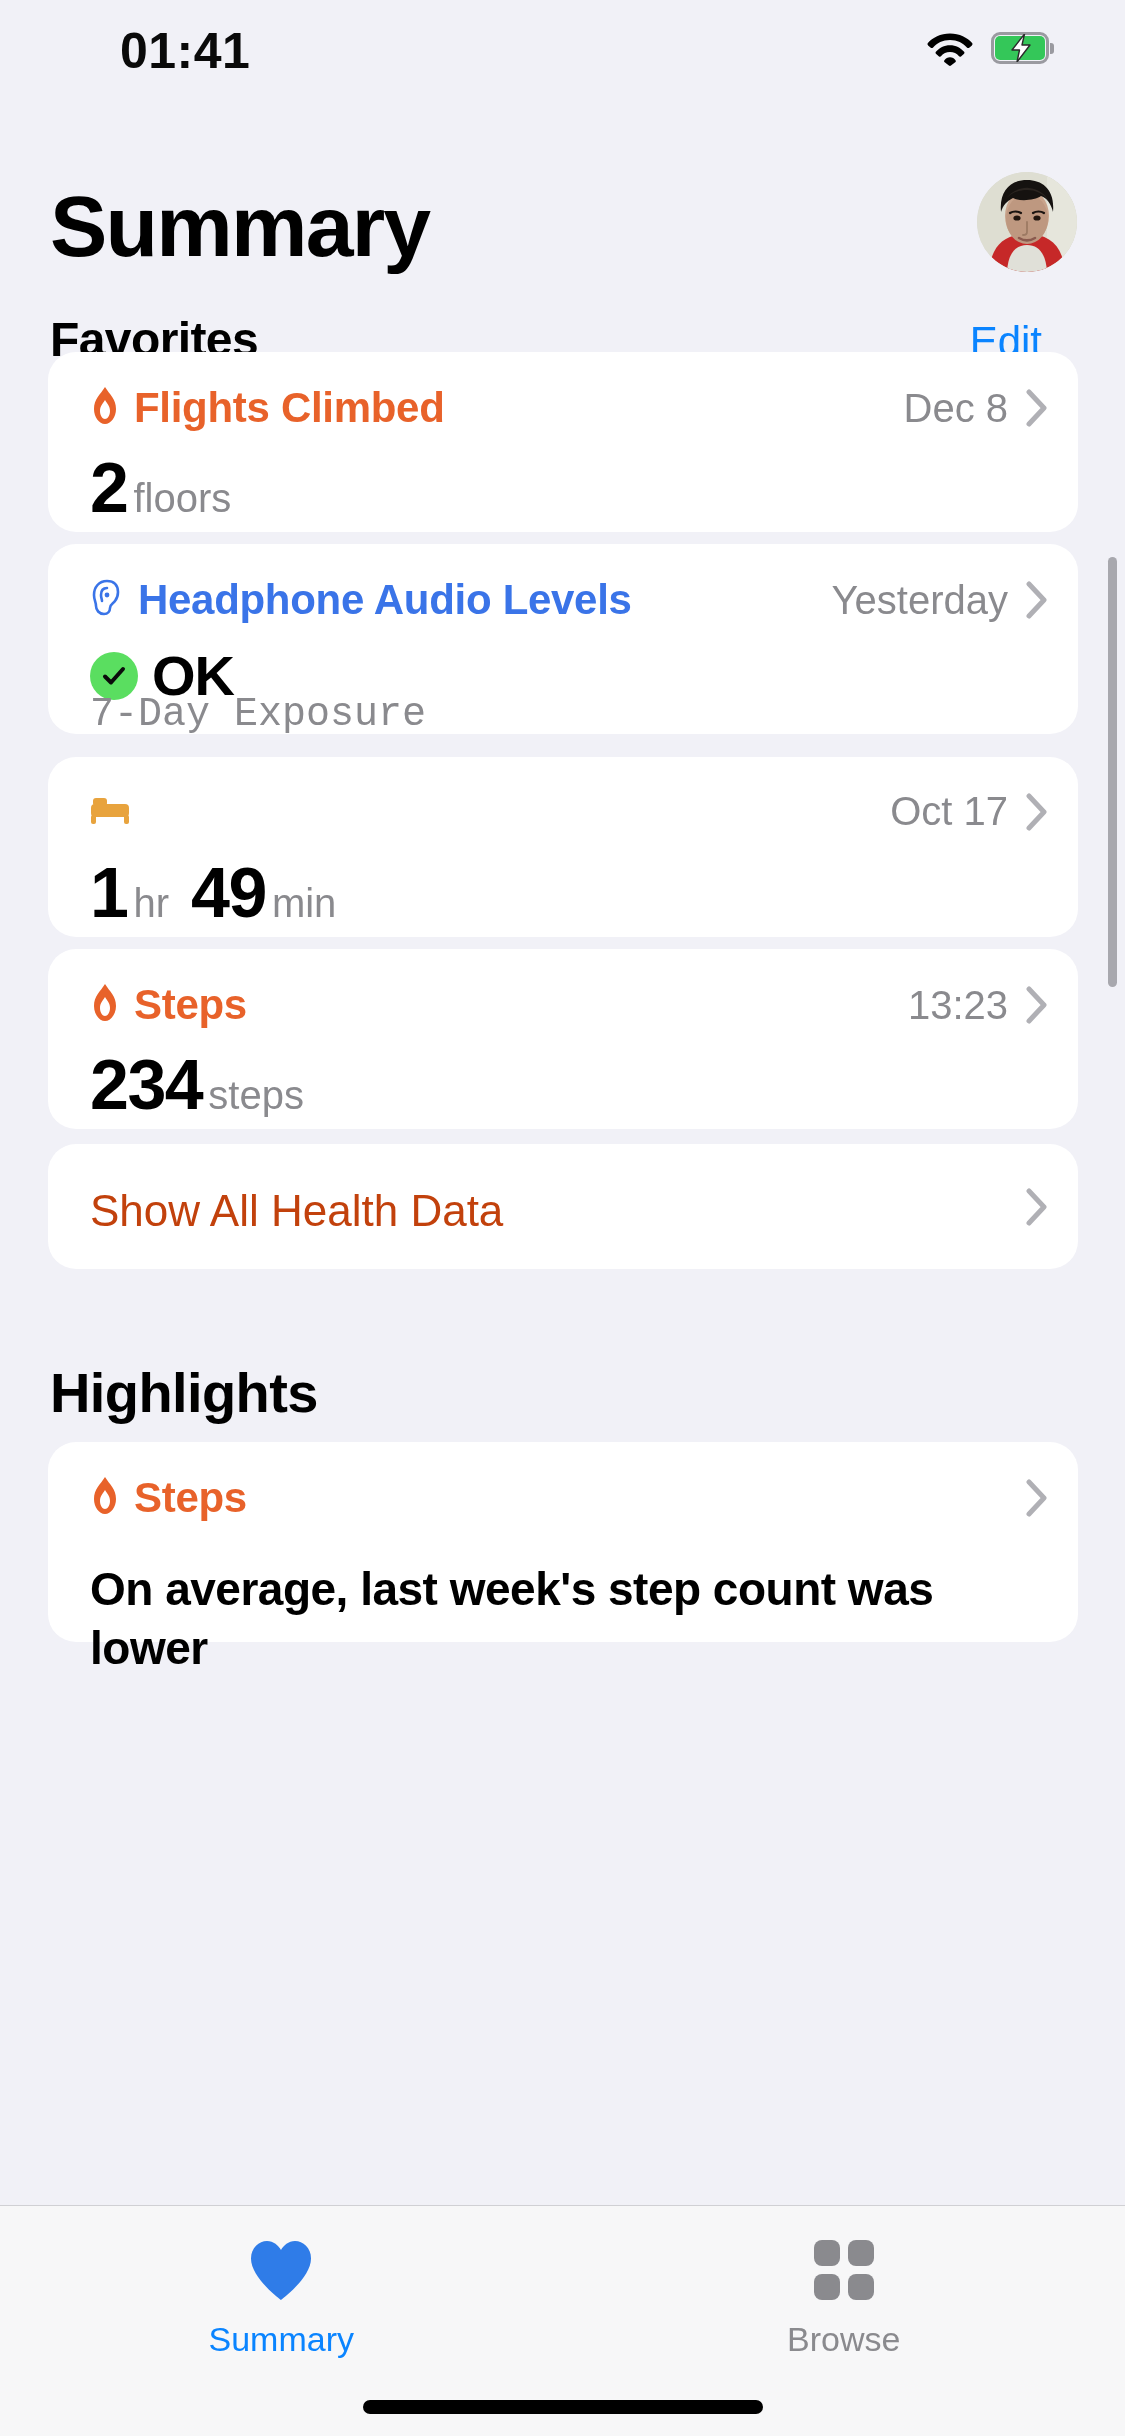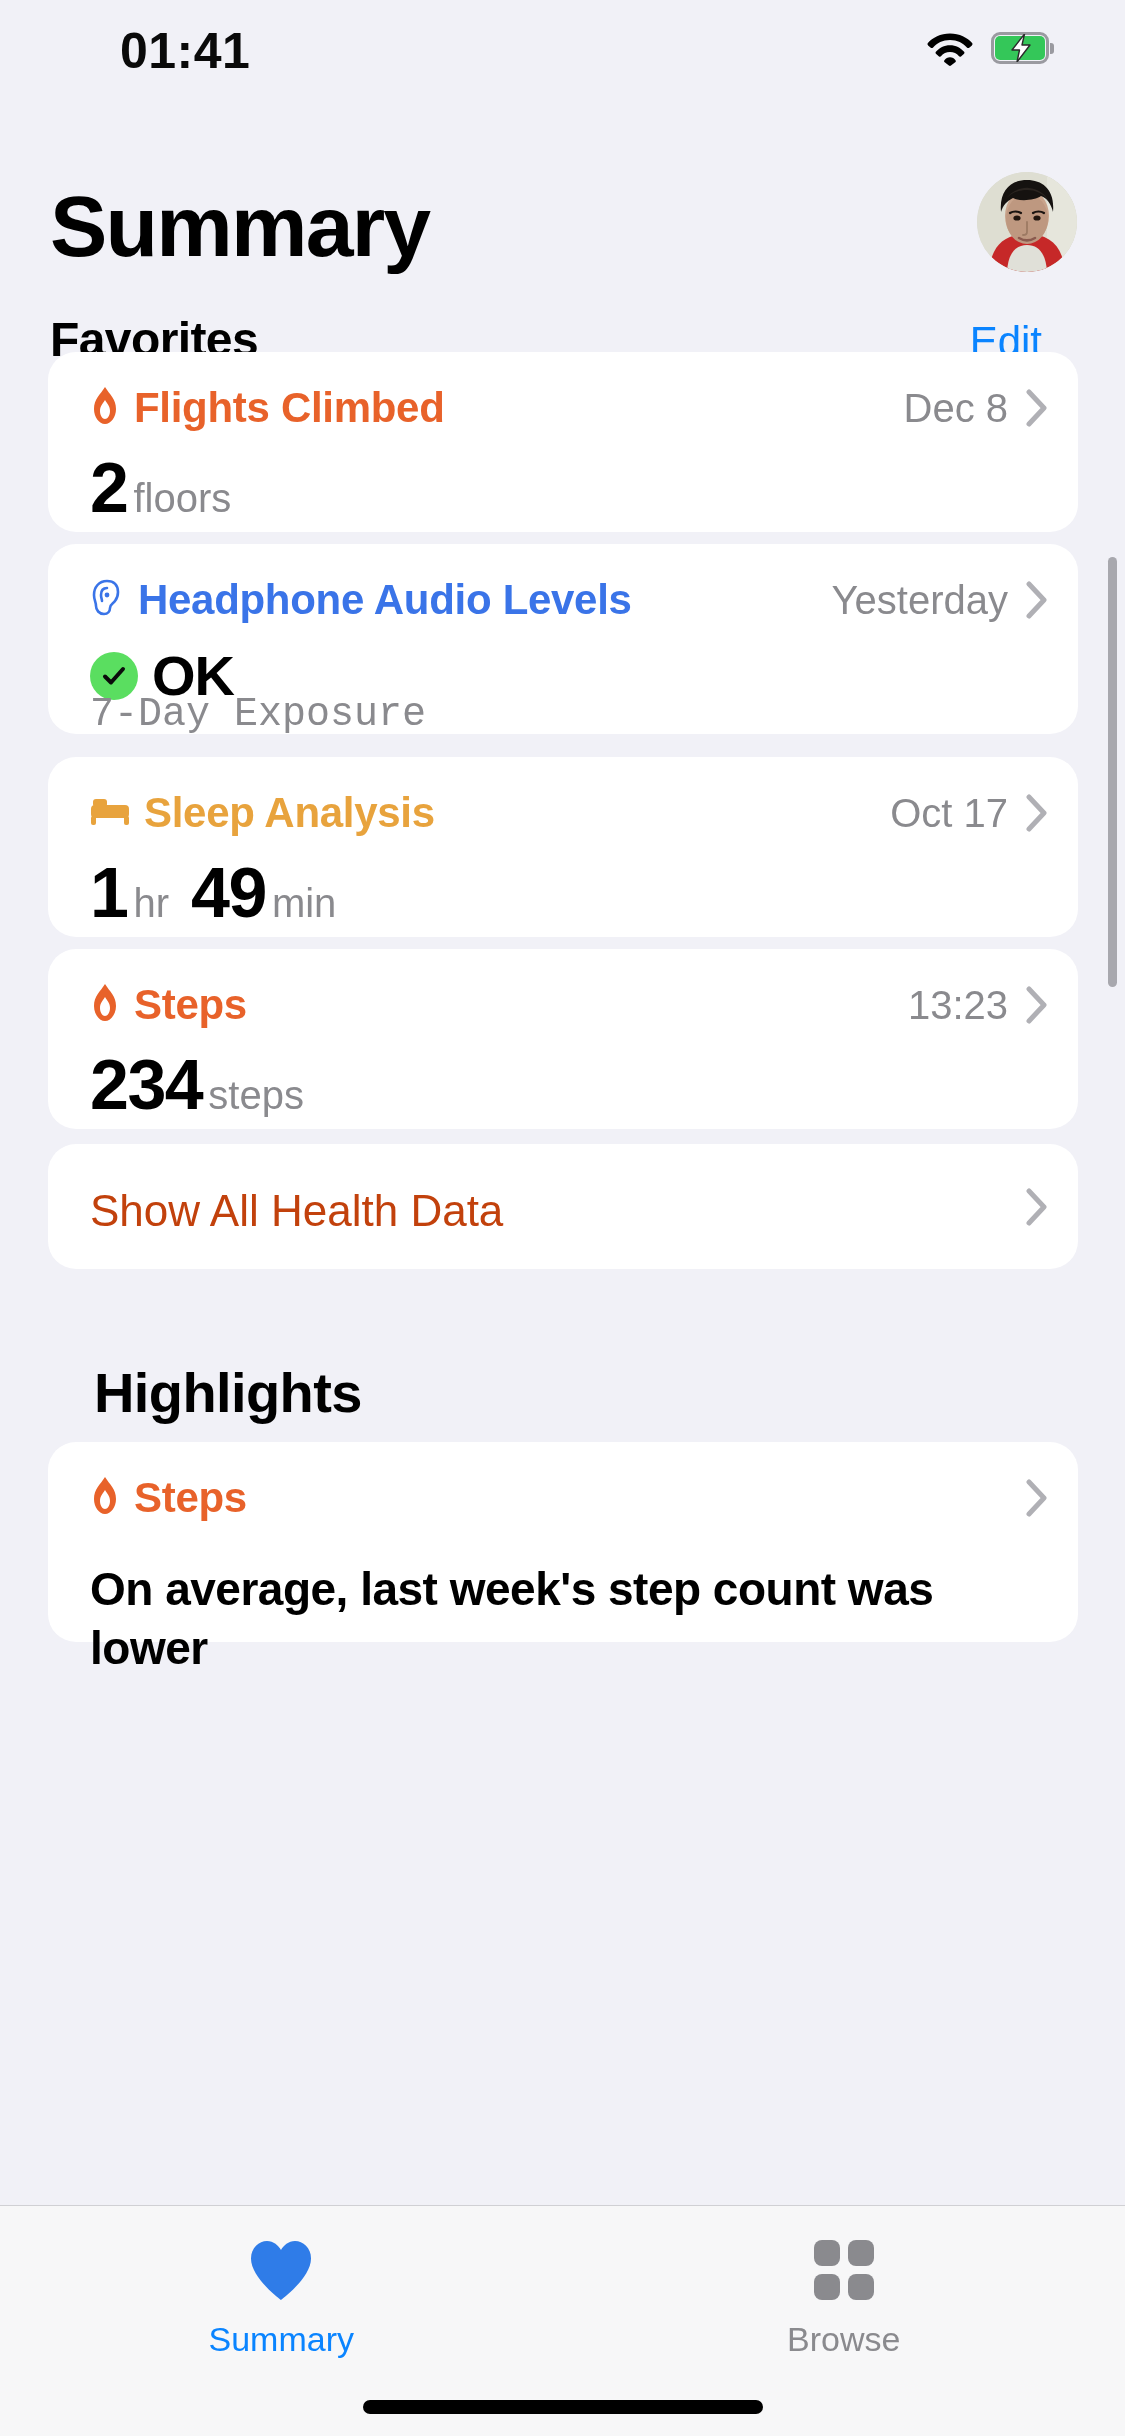--- a/index.html
+++ b/index.html
@@ -241,21 +241,20 @@
       <div class="card-head">
         <span class="card-title">
           <span>
             <svg width="40" height="32" viewBox="0 0 40 32">
               <rect x="1" y="10" width="38" height="13" rx="4" fill="#E8A33D"></rect>
               <rect x="3" y="4" width="14" height="8" rx="3" fill="#E8A33D"></rect>
               <rect x="1" y="21" width="5" height="9" rx="2" fill="#E8A33D"></rect>
               <rect x="34" y="21" width="5" height="9" rx="2" fill="#E8A33D"></rect>
             </svg>
           </span>
-          <span class="lbl" style="color:#E8A33D">Sleep Analysis</span>
         </span>
         <span class="card-meta">
           <span class="date">Oct 17</span>
           <svg class="chev" viewBox="0 0 22 38">
               <path d="M3 3l15 16L3 35" stroke="#B0B0B5" stroke-width="5" fill="none" stroke-linecap="round" stroke-linejoin="round"></path>
             </svg>
         </span>
       </div>
       <div class="metric" style="top:96px;">
         <span class="big">1</span>
@@ -292,21 +291,21 @@
 
     <div class="card" style="top:1012px; height:125px;">
       <div class="link-row">
         <span class="lk">Show All Health Data</span>
         <svg class="chev" viewBox="0 0 22 38">
             <path d="M3 3l15 16L3 35" stroke="#B0B0B5" stroke-width="5" fill="none" stroke-linecap="round" stroke-linejoin="round"></path>
           </svg>
       </div>
     </div>
 
-    <div class="section-head" style="top:1228px;margin-left:44px;">
+    <div class="section-head" style="top:1228px;">
       <span class="h" style="font-size:56px;">Highlights</span>
     </div>
 
     <div class="card" style="top:1310px; height:200px;">
       <div class="card-head">
         <span class="card-title">
           <span>
             <svg width="30" height="40" viewBox="0 0 30 40">
               <path d="M15 1C10 9 4 13 4 23c0 8 5 15 11 15s11-7 11-15c0-10-6-14-11-22z" fill="#E8622A"></path>
               <path d="M15 14c-2.5 4-5 6-5 11 0 4.5 2.5 8 5 8s5-3.5 5-8c0-5-2.5-7-5-11z" fill="#FFFFFF"></path>

